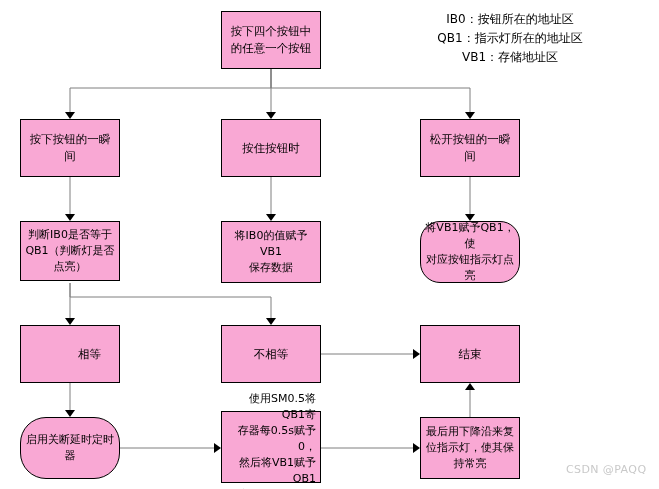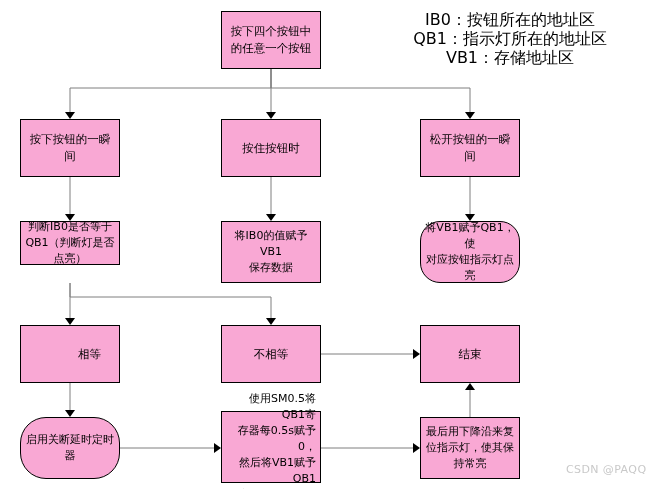--- a/index.html
+++ b/index.html
@@ -39,21 +39,21 @@
     white-space: pre-line;
     z-index: 2;
   }
   .node.dense {
     font-size: 11px;
     line-height: 16px;
   }
   .legend {
     position: absolute;
     text-align: center;
-    font-size: 16px;
+    font-size: 12px;
     line-height: 19px;
     color: #000000;
     white-space: pre-line;
     z-index: 2;
   }
   .watermark {
     position: absolute;
     font-size: 11px;
     color: #c9c9c9;
     letter-spacing: 0.4px;
@@ -119,21 +119,21 @@
         <polygon points="465,390 475,390 470,383" fill="#000000"></polygon>
       </g>
     </svg>
 
   <div id="nodes-layer">
       <div class="node" style="left: 221px; top: 11px; width: 100px; height: 58px;">按下四个按钮中
 的任意一个按钮</div>
       <div class="node" style="left: 20px; top: 119px; width: 100px; height: 58px;">按下按钮的一瞬间</div>
       <div class="node" style="left: 221px; top: 119px; width: 100px; height: 58px;">按住按钮时</div>
       <div class="node" style="left: 420px; top: 119px; width: 100px; height: 58px;">松开按钮的一瞬间</div>
-      <div class="node dense" style="left: 20px; top: 221px; width: 100px; height: 44px;">判断IB0是否等于
+      <div class="node dense" style="left: 20px; top: 221px; width: 100px; height: 60px;">判断IB0是否等于
 QB1（判断灯是否
 点亮）</div>
       <div class="node dense" style="left: 221px; top: 221px; width: 100px; height: 62px; text-align: center;">将IB0的值赋予VB1
 保存数据</div>
       <div class="node dense" style="left: 420px; top: 221px; width: 100px; height: 62px; border-radius: 20px;">将VB1赋予QB1，使
 对应按钮指示灯点
 亮</div>
       <div class="node" style="left: 20px; top: 325px; width: 100px; height: 58px; padding-left: 43px;">相等</div>
       <div class="node" style="left: 221px; top: 325px; width: 100px; height: 58px;">不相等</div>
       <div class="node" style="left: 420px; top: 325px; width: 100px; height: 58px;">结束</div>

